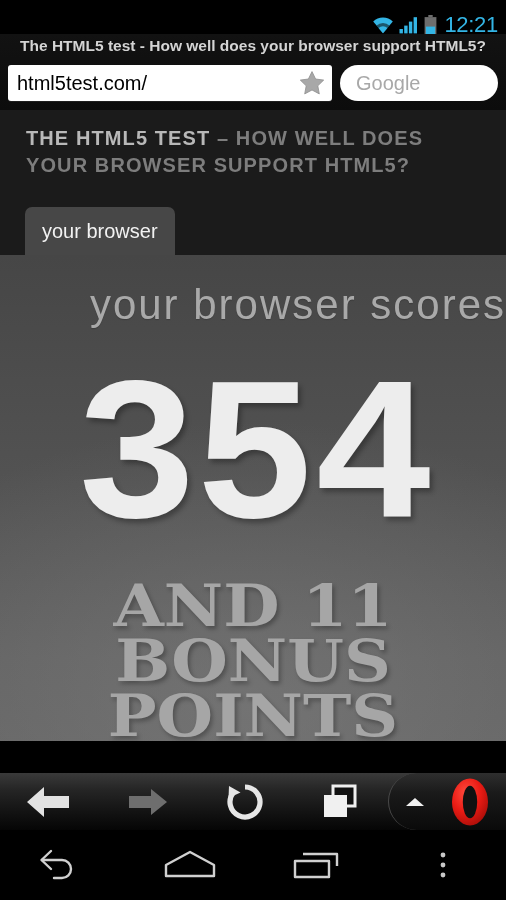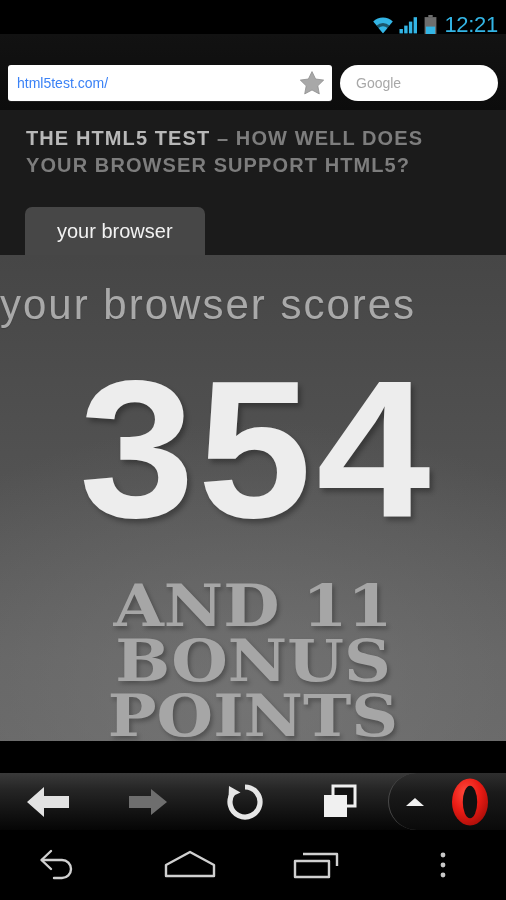--- a/index.html
+++ b/index.html
@@ -87,22 +87,22 @@
     background: #ffffff;
     border-radius: 3px;
     display: flex;
     align-items: center;
     padding-left: 9px;
     padding-right: 44px;
     box-sizing: border-box;
     box-shadow: 0 1px 0 rgba(255,255,255,0.08);
   }
   .urltext {
-    color: #3b82f6;
-    font-size: 14px;
+    color: #000000;
+    font-size: 20px;
     white-space: nowrap;
     overflow: hidden;
     text-overflow: ellipsis;
     font-family: "Liberation Sans", sans-serif;
   }
   .star {
     position: absolute;
     right: 7px; top: 50%;
     transform: translateY(-50%);
     width: 26px; height: 26px;
@@ -112,21 +112,21 @@
     height: 36px;
     background: #ffffff;
     border-radius: 18px;
     display: flex;
     align-items: center;
     padding-left: 16px;
     box-sizing: border-box;
   }
   .searchph {
     color: #a8a8a8;
-    font-size: 14px;
+    font-size: 20px;
     font-family: "Liberation Sans", sans-serif;
   }
 
   
   .page {
     position: absolute;
     left: 0; top: 110px;
     width: 506px;
     height: 631px;
     background: #86efac;
@@ -157,21 +157,21 @@
     left: 25px; top: 97px;
     display: flex;
     align-items: flex-end;
     gap: 3px;
   }
   .tab {
     height: 48px;
     border-radius: 7px 7px 0 0;
     display: flex;
     align-items: center;
-    padding: 0 32px;
+    padding: 0 17px;
     box-sizing: border-box;
     font-size: 20px;
     font-family: "Liberation Sans", sans-serif;
     color: #e8e8e8;
     background: #2b2b2b;
     white-space: nowrap;
   }
   .tab.active {
     background: #474747;
     color: #f2f2f2;
@@ -184,21 +184,21 @@
     height: 517px;
     background:
       radial-gradient(ellipse 140% 90% at 50% 88%, rgba(128,128,128,0.55) 0%, rgba(128,128,128,0.0) 62%),
       linear-gradient(to bottom, #464646 0%, #525252 42%, #616161 78%, #656565 100%);
     overflow: hidden;
   }
   .scores-label {
     position: absolute;
     left: 0; top: 25px;
     width: 506px;
-    text-align: left;
+    text-align: right;
     color: #a9a9a9;
     font-size: 42px;
     line-height: 50px;
     letter-spacing: 2.0px;
     font-family: "Liberation Sans", sans-serif;
     text-shadow: 0 1px 1px rgba(0,0,0,0.18);
   }
   .bigscore {
     position: absolute;
     left: 0; top: 120px;
@@ -298,20 +298,21 @@
       <svg class="bat-ic" viewBox="0 0 13 21">
         <rect x="4.3" y="0" width="4.4" height="2.1" fill="#6d6d6d"></rect>
         <rect x="0.6" y="2.1" width="11.8" height="18.6" fill="#6d6d6d"></rect>
         <rect x="1.9" y="11.6" width="9.2" height="7.9" fill="#33b5e5"></rect>
       </svg>
     </div>
     <div class="clock">12:21</div>
   </div>
 
   <div class="chrome">
+    <div class="pagetitle">The HTML5 test - How well does your browser support HTML5?</div>
     <div class="urlrow">
       <div class="urlbar">
         <span class="urltext">html5test.com/</span>
         <svg class="star" viewBox="0 0 26 26">
           <path d="M13 1.6 L16.6 9.0 L24.7 10.1 L18.8 15.8 L20.3 23.9 L13 20.0 L5.7 23.9 L7.2 15.8 L1.3 10.1 L9.4 9.0 Z" fill="#a8a8a8" stroke="#8f8f8f" stroke-width="0.8"></path>
         </svg>
       </div>
       <div class="searchbox">
         <span class="searchph">Google</span>
       </div>

